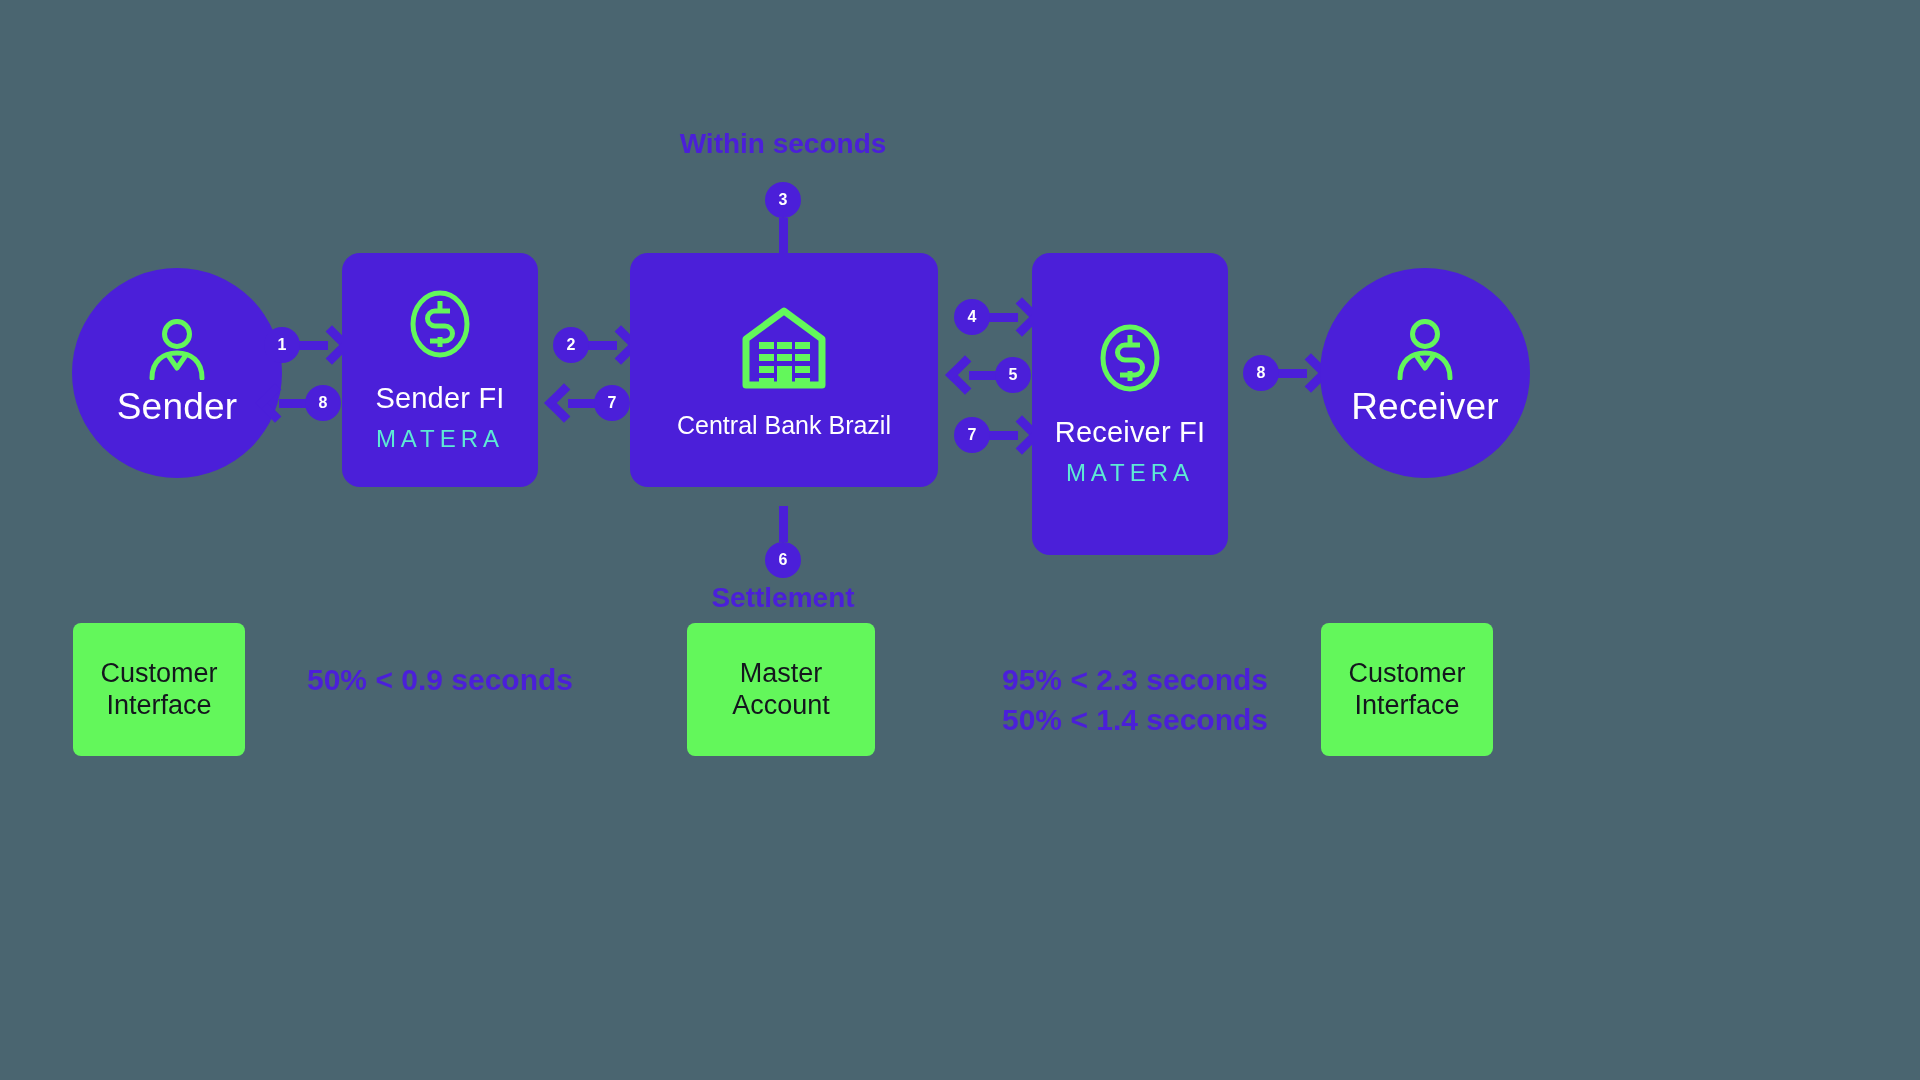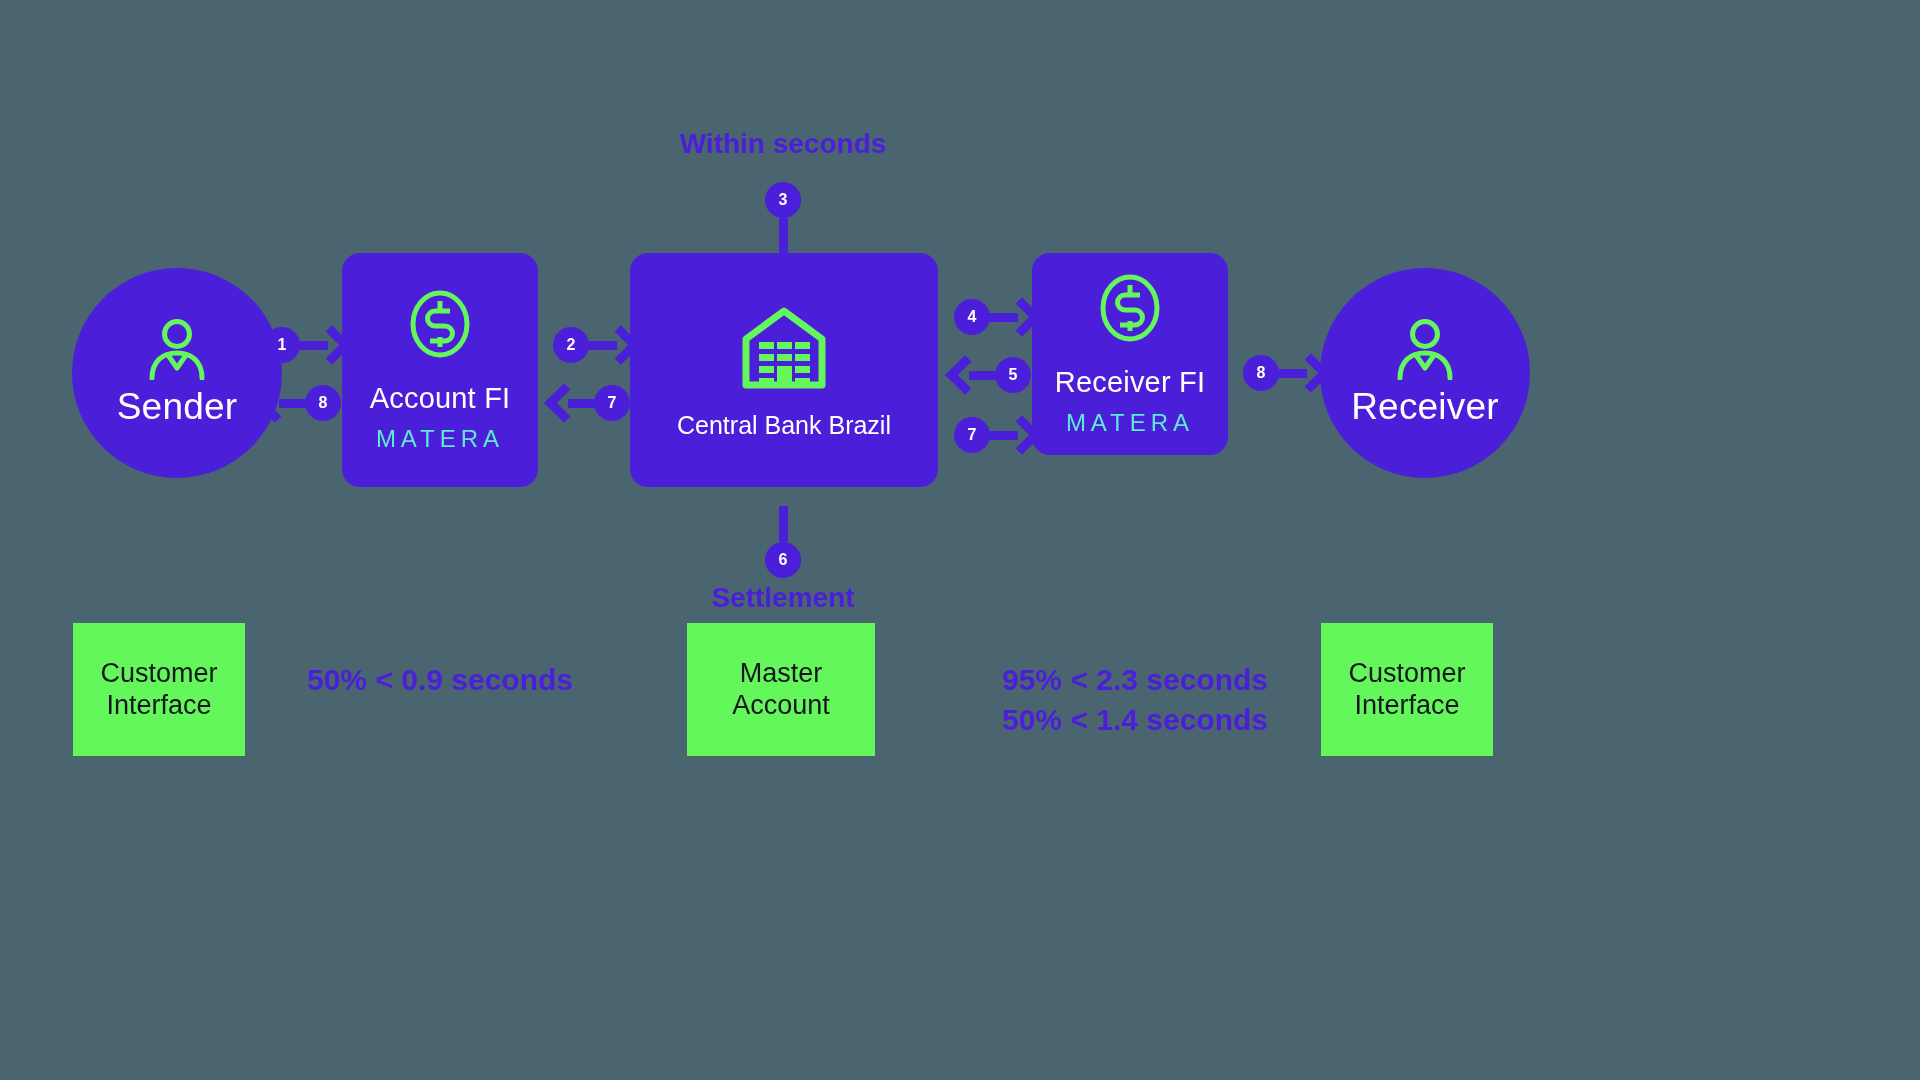--- a/index.html
+++ b/index.html
@@ -67,21 +67,21 @@
   }
   .bank-label {
     font-size: 25px;
     color: #ffffff;
     margin-top: 18px;
   }
 
   
   .green-box {
     background: #63f75b;
-    border-radius: 0;
+    border-radius: 8px;
     display: flex;
     flex-direction: column;
     align-items: center;
     justify-content: center;
     color: #14161d;
     font-size: 27px;
     line-height: 1.17;
     text-align: center;
   }
 
@@ -184,21 +184,21 @@
 
   <div class="abs box-node" style="left:342px; top:253px; width:196px; height:234px;">
     <span style="margin-bottom:22px;">
       <svg class="icon-svg" width="62" height="72" viewBox="0 0 62 72" aria-hidden="true">
         <ellipse cx="31" cy="36" rx="27" ry="31" fill="none" stroke="#63f75b" stroke-width="5"></ellipse>
         <path d="M41 23 H26 a7.5 7.5 0 0 0 0 15 h10 a7.5 7.5 0 0 1 0 15 H21" fill="none" stroke="#63f75b" stroke-width="5" stroke-linecap="butt"></path>
         <rect x="28.5" y="13" width="5" height="10" fill="#63f75b"></rect>
         <rect x="28.5" y="49" width="5" height="10" fill="#63f75b"></rect>
       </svg>
     </span>
-    <div class="node-label">Account FI</div>
+    <div class="node-label">Sender FI</div>
     <div class="matera">MATERA</div>
   </div>
 
   <div class="abs arrow-wrap" style="left:553px; top:322px;">
     <div class="badge">2</div>
     <div class="shaft" style="width:32px;"></div>
     <div class="chev right"></div>
   </div>
 
   <div class="abs arrow-wrap" style="left:550px; top:380px;">
@@ -239,21 +239,21 @@
     <div class="shaft" style="width:30px;"></div>
     <div class="badge">5</div>
   </div>
 
   <div class="abs arrow-wrap" style="left:954px; top:412px;">
     <div class="badge">7</div>
     <div class="shaft" style="width:32px;"></div>
     <div class="chev right"></div>
   </div>
 
-  <div class="abs box-node" style="left:1032px; top:253px; width:196px; height:202px;">
+  <div class="abs box-node" style="left:1032px; top:253px; width:196px; height:302px;">
     <span style="margin-bottom:22px;">
       <svg class="icon-svg" width="62" height="72" viewBox="0 0 62 72" aria-hidden="true">
         <ellipse cx="31" cy="36" rx="27" ry="31" fill="none" stroke="#63f75b" stroke-width="5"></ellipse>
         <path d="M41 23 H26 a7.5 7.5 0 0 0 0 15 h10 a7.5 7.5 0 0 1 0 15 H21" fill="none" stroke="#63f75b" stroke-width="5" stroke-linecap="butt"></path>
         <rect x="28.5" y="13" width="5" height="10" fill="#63f75b"></rect>
         <rect x="28.5" y="49" width="5" height="10" fill="#63f75b"></rect>
       </svg>
     </span>
     <div class="node-label">Receiver FI</div>
     <div class="matera">MATERA</div>

